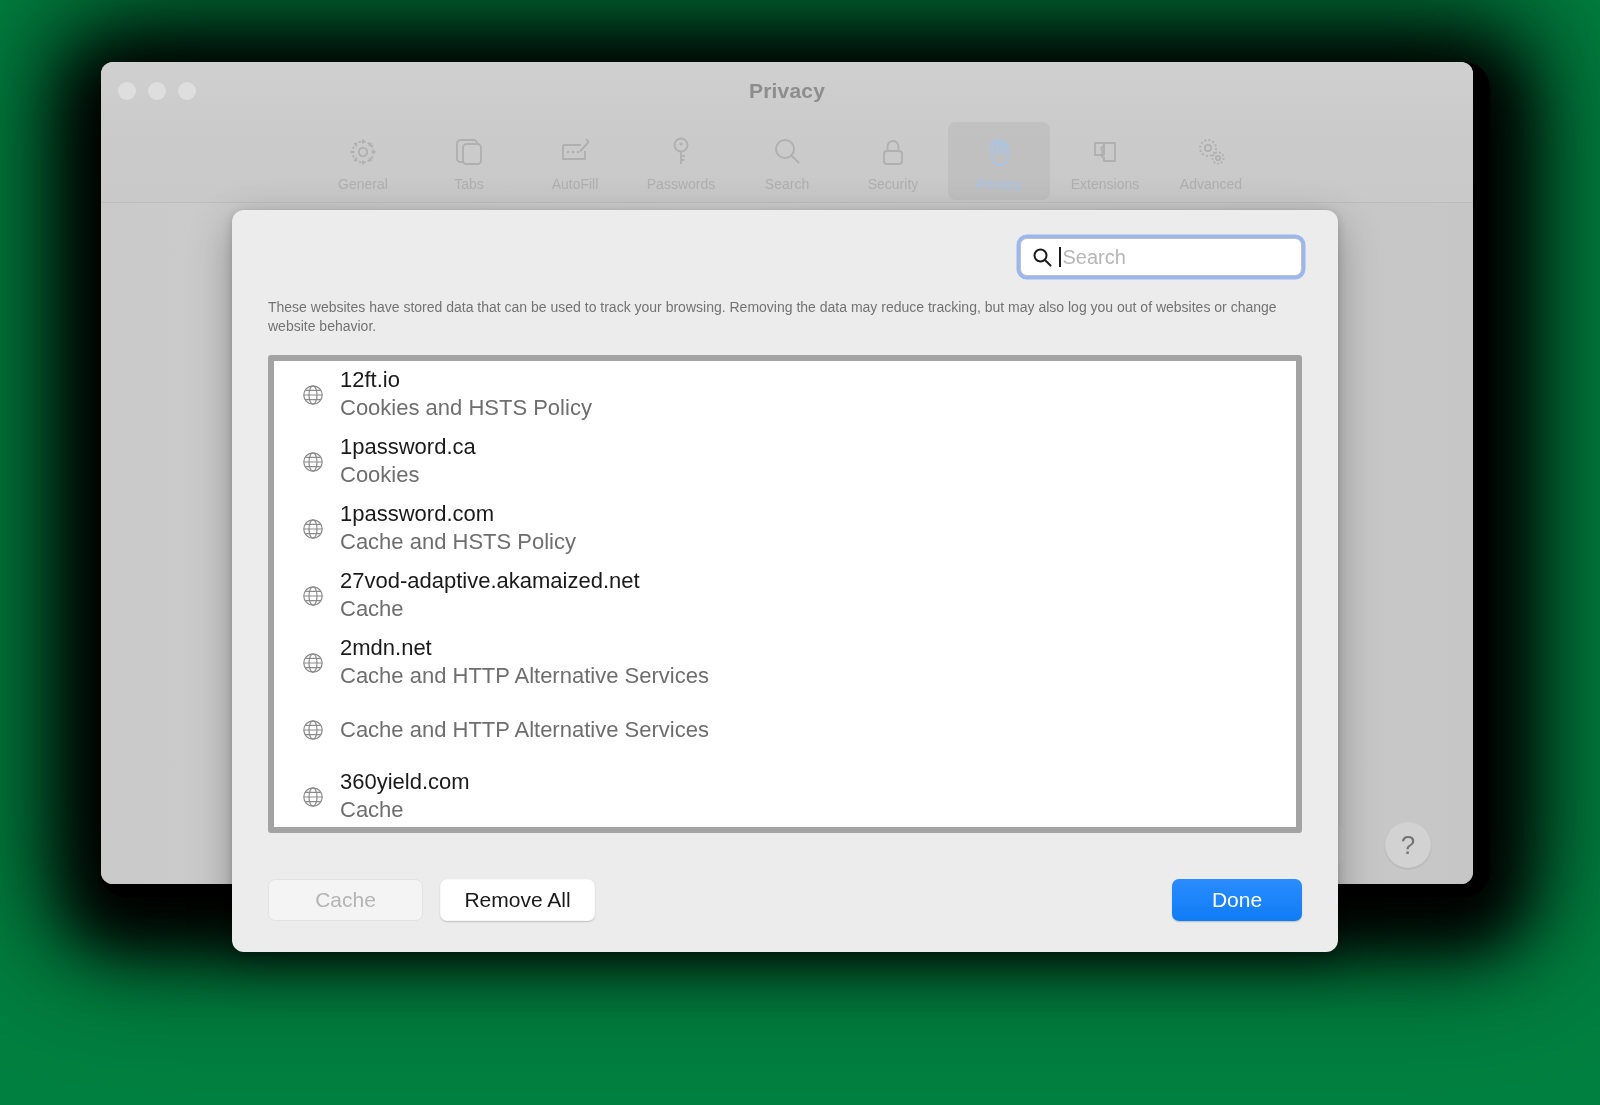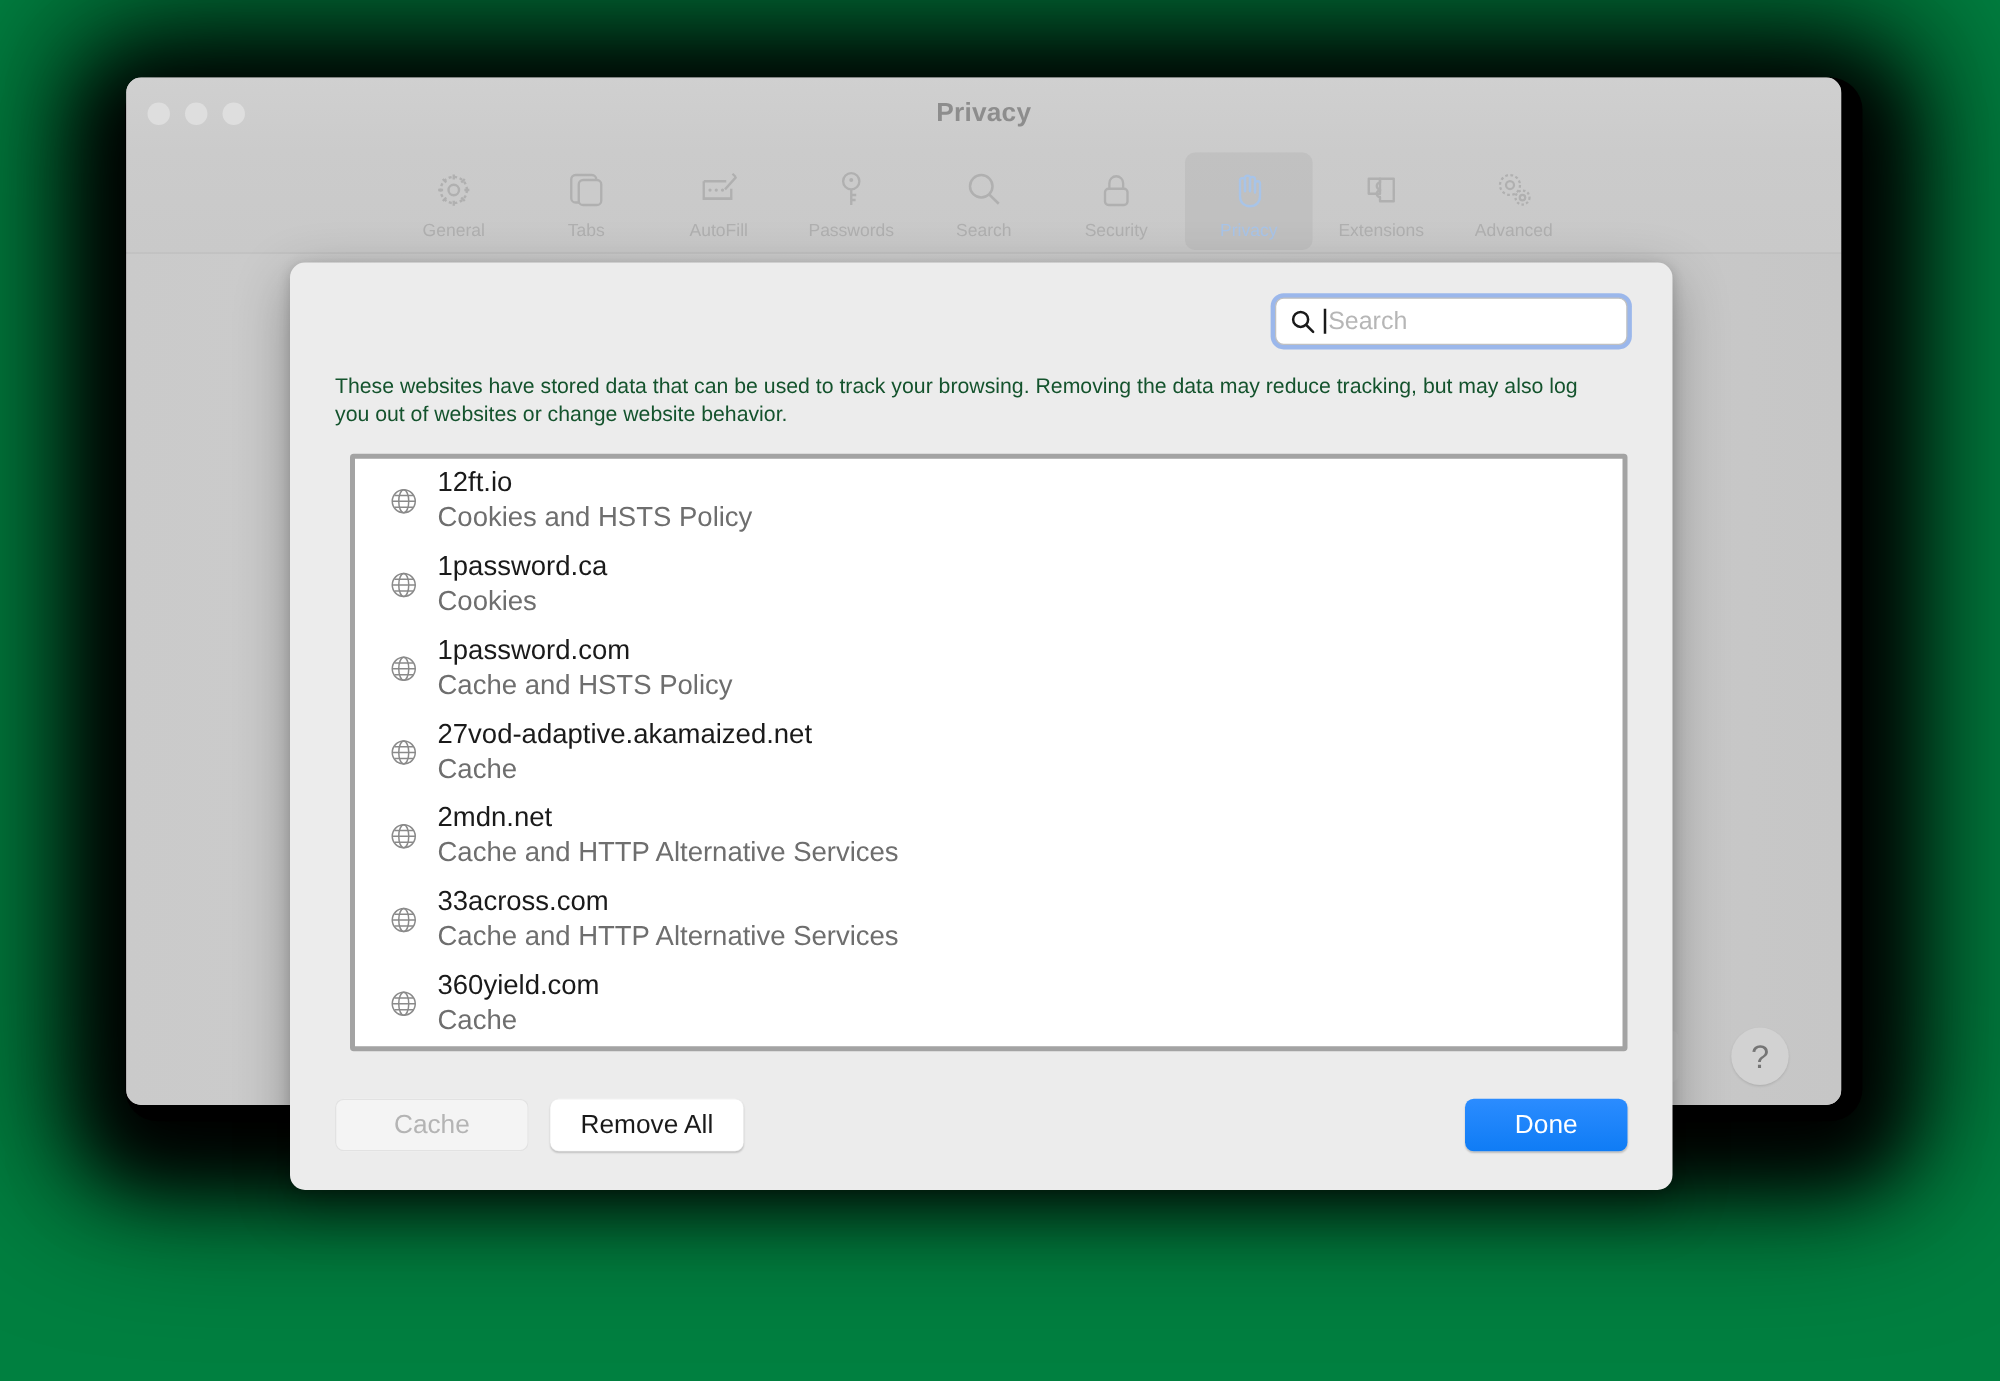--- a/index.html
+++ b/index.html
@@ -189,34 +189,33 @@
   .search-caret {
     width: 1.5px; height: 20px; background: #1a1a1a; margin-right: 2px;
   }
   .search-placeholder {
     font-size: 20px;
     color: #b6b6b6;
   }
 
   .desc {
     margin-top: 22px;
-    font-size: 17px;
+    font-size: 14px;
     line-height: 1.33;
-    color: #14532d;
+    color: #737373;
     max-width: 1010px;
   }
 
   .list {
     margin-top: 20px;
     height: 478px;
     background: #ffffff;
-    border: 4px solid #a3a3a3;
+    border: 6px solid #a3a3a3;
     border-radius: 3px;
     overflow: hidden;
-    margin-left: 12px;
   }
 
   .row {
     display: flex;
     align-items: center;
     height: 67px;
     padding-left: 26px;
   }
   .globe {
     width: 26px; height: 26px; flex: none; margin-right: 14px;
@@ -500,21 +499,20 @@
 
     <div class="row">
       <span class="globe">
         <svg viewBox="0 0 26 26" fill="none" stroke="currentColor" stroke-width="1.2">
           <circle cx="13" cy="13" r="9.2"></circle>
           <ellipse cx="13" cy="13" rx="4" ry="9.2"></ellipse>
           <path d="M3.8 13h18.4M5.6 8.3h14.8M5.6 17.7h14.8"></path>
         </svg>
       </span>
       <span class="row-text">
-        <span class="row-title">33across.com</span>
         <span class="row-sub">Cache and HTTP Alternative Services</span>
       </span>
     </div>
 
     <div class="row">
       <span class="globe">
         <svg viewBox="0 0 26 26" fill="none" stroke="currentColor" stroke-width="1.2">
           <circle cx="13" cy="13" r="9.2"></circle>
           <ellipse cx="13" cy="13" rx="4" ry="9.2"></ellipse>
           <path d="M3.8 13h18.4M5.6 8.3h14.8M5.6 17.7h14.8"></path>

